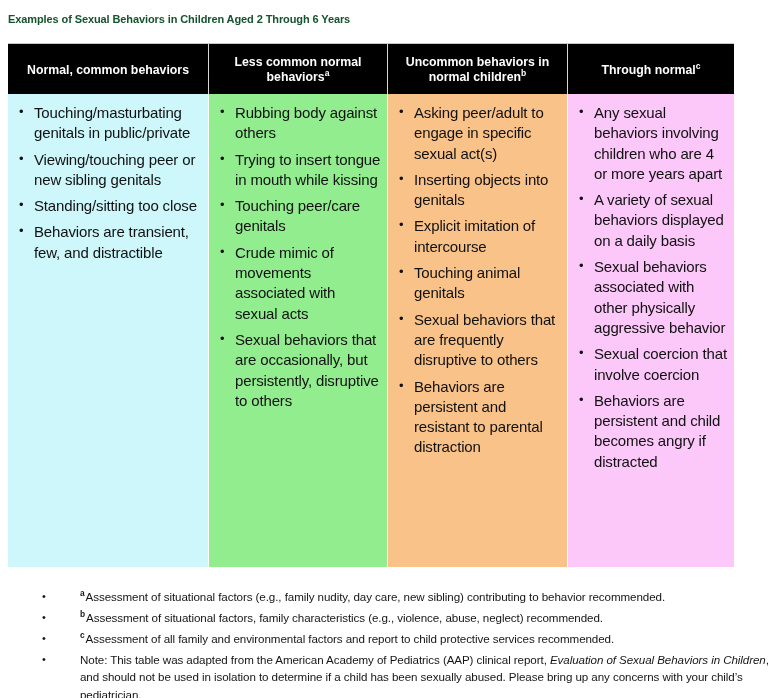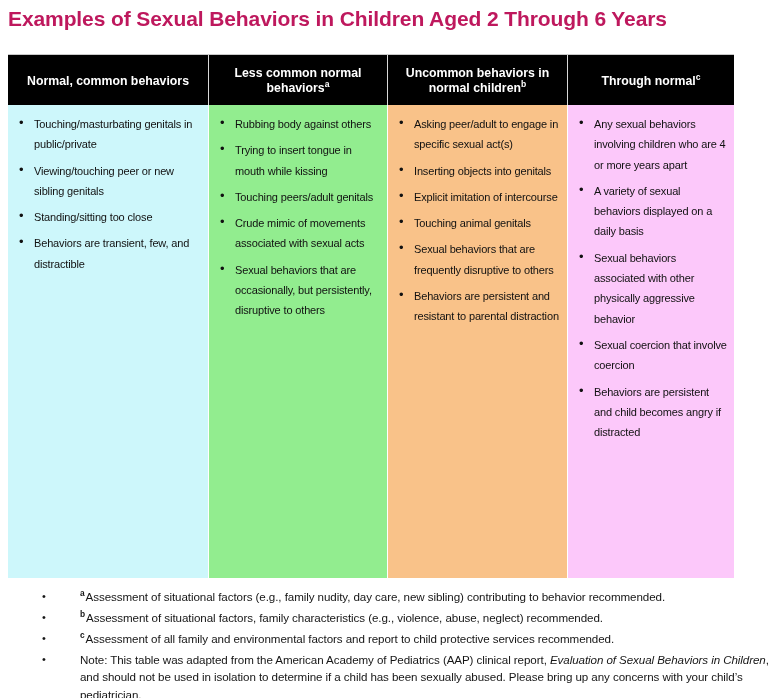--- a/index.html
+++ b/index.html
@@ -16,32 +16,32 @@
     position: relative;
     width: 779px;
     height: 698px;
     background: #ffffff;
   }
   
   .doc-title {
     position: absolute;
     left: 8px;
     top: 8px;
-    font-size: 21px;
+    font-size: 11px;
     font-weight: bold;
-    color: #be185d;
+    color: #14532d;
     letter-spacing: -0.1px;
     line-height: 22px;
     white-space: nowrap;
   }
   
   .table-wrap {
     position: absolute;
     left: 8px;
-    top: 54px;
+    top: 43px;
     width: 726px;
     height: 524px;
     display: flex;
     flex-direction: column;
     border-top: 1px solid #c9c9c9;
   }
   .thead {
     display: flex;
     width: 100%;
     height: 50px;
@@ -84,21 +84,21 @@
   .fill3 { background: #f9c289; }
   .fill4 { background: #fcc8fa; }
 
   ul.cell-list {
     margin: 0;
     padding: 0 0 0 20px;
     list-style: none;
   }
   ul.cell-list li {
     position: relative;
-    font-size: 11px;
+    font-size: 15px;
     line-height: 20.3px;
     color: #111111;
     margin: 0 0 6px 0;
     padding-left: 2px;
     letter-spacing: -0.15px;
   }
   ul.cell-list li:before {
     content: "\2022";
     position: absolute;
     left: -13px;
@@ -175,21 +175,21 @@
           <li>Viewing/touching peer or new sibling genitals</li>
           <li>Standing/sitting too close</li>
           <li>Behaviors are transient, few, and distractible</li>
         </ul>
       </div>
 
       <div class="td c2 fill2">
         <ul class="cell-list">
           <li>Rubbing body against others</li>
           <li>Trying to insert tongue in mouth while kissing</li>
-          <li>Touching peers/adult genitals</li>
+          <li>Touching peer/care genitals</li>
           <li>Crude mimic of movements associated with sexual acts</li>
           <li>Sexual behaviors that are occasionally, but persistently, disruptive to others</li>
         </ul>
       </div>
 
       <div class="td c3 fill3">
         <ul class="cell-list">
           <li>Asking peer/adult to engage in specific sexual act(s)</li>
           <li>Inserting objects into genitals</li>
           <li>Explicit imitation of intercourse</li>

